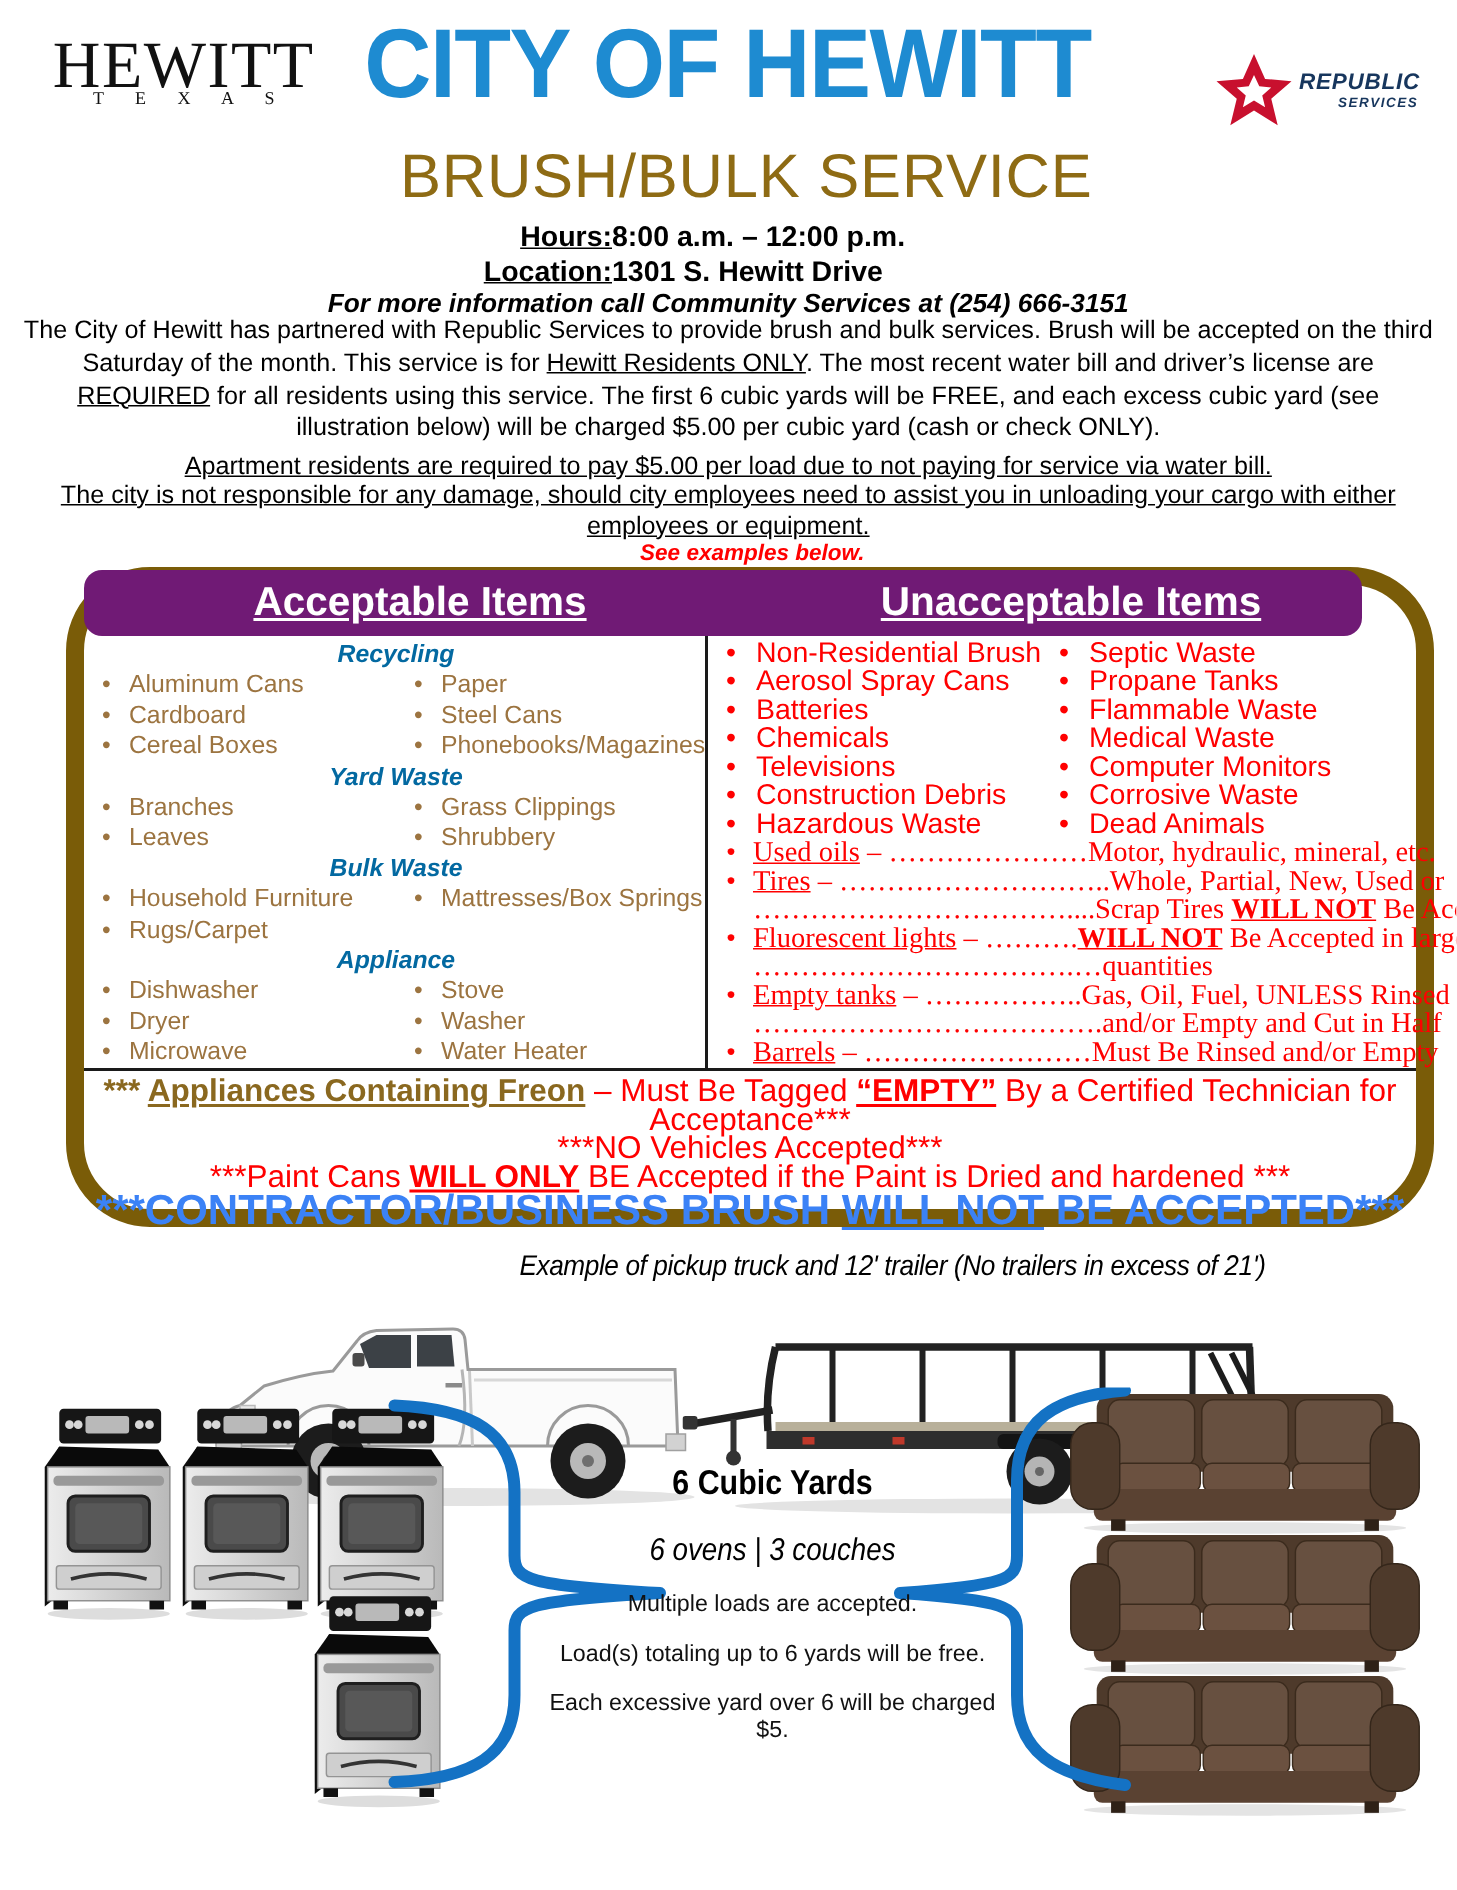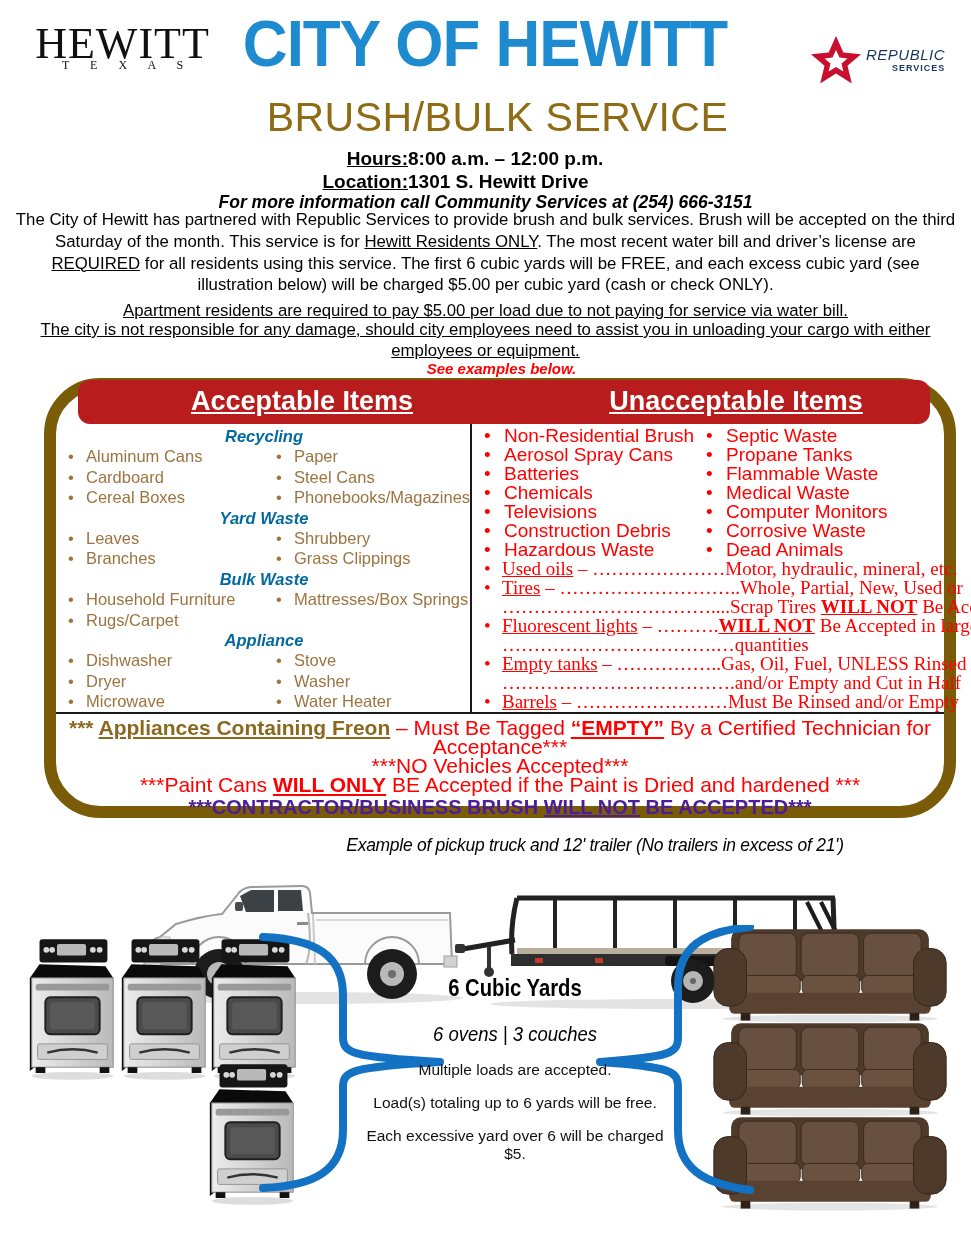--- a/index.html
+++ b/index.html
@@ -8,41 +8,41 @@
   .abs{position:absolute;}
 
   
   .hewitt-logo{left:20px;top:22px;width:205px;text-align:center;color:#111;}
   .hewitt-word{font-family:"Liberation Serif",serif;font-size:44px;line-height:44px;letter-spacing:1px;}
   .hewitt-sub{font-family:"Liberation Serif",serif;font-size:12px;letter-spacing:9px;padding-left:9px;margin-top:-8px;}
   .main-title{left:150px;top:6px;width:670px;text-align:center;font-size:62px;font-weight:bold;
               letter-spacing:-1px;color:#1e8bd1;transform:scaleY(1.05);transform-origin:top;}
   .republic{left:810px;top:34px;width:158px;display:flex;align-items:center;gap:4px;}
   .rep-text{line-height:1;}
-  .rep-name{font-size:15px;font-weight:normal;font-style:italic;color:#17365d;letter-spacing:.5px;}
-  .rep-sub{font-size:9px;font-weight:bold;color:#17365d;letter-spacing:1px;margin-left:26px;margin-top:2px;}
+  .rep-name{font-size:15px;font-weight:bold;font-style:italic;color:#17365d;letter-spacing:.5px;}
+  .rep-sub{font-size:9px;font-weight:bold;font-style:italic;color:#17365d;letter-spacing:1px;margin-left:26px;margin-top:2px;}
 
   .subtitle{left:0;top:94px;width:971px;text-align:center;font-size:41px;color:#8e6b14;letter-spacing:.5px;padding-left:12px;}
 
   .infoblock{left:0;top:147px;width:971px;font-size:19px;font-weight:bold;line-height:23px;}
   .ilabel{display:inline-block;width:408px;text-align:right;text-decoration:underline;}
   .ivalue{}
   .moreinfo{left:0;top:192px;width:971px;text-align:center;font-size:17.5px;font-weight:bold;font-style:italic;}
 
   .para{left:14px;width:943px;text-align:center;font-size:16.8px;line-height:21.8px;}
   .p1{top:209px;}
   .p2{top:300px;text-decoration:underline;}
   .p3{top:320px;line-height:20.5px;text-decoration:underline;}
   .see{left:16px;top:360px;width:971px;text-align:center;font-size:15px;font-weight:bold;font-style:italic;color:#ff0000;}
   .u{text-decoration:underline;}
 
   
   .panel{left:44px;top:378px;width:912px;height:440px;box-sizing:border-box;
          border:12px solid #7a5c08;border-radius:56px;background:#fff;}
-  .bar{position:absolute;left:22px;top:-10px;width:852px;height:44px;background:#b91c1c;border-radius:12px;}
+  .bar{position:absolute;left:0;top:-10px;width:852px;height:44px;background:#701a75;border-radius:12px;}
   .bar-h{position:absolute;top:6px;font-size:27px;font-weight:bold;color:#fff;text-decoration:underline;text-align:center;}
   .bar-acc{left:24px;width:400px;}
   .bar-unacc{left:460px;width:396px;}
   .colL{position:absolute;left:2px;top:36px;width:412px;font-size:16.5px;line-height:20.4px;color:#9c7440;}
   .colR{position:absolute;left:420px;top:36px;width:468px;font-size:19px;line-height:19px;color:#ff0000;}
   .vdiv{position:absolute;left:414px;top:34px;width:2px;height:288px;background:#1a1a1a;}
   .hdiv{position:absolute;left:0px;top:322px;width:888px;height:2px;background:#1a1a1a;}
   .cat{text-align:center;font-weight:bold;font-style:italic;color:#0369a1;}
   .pair{display:grid;grid-template-columns:208px 1fr;}
   .pairR{display:grid;grid-template-columns:222px 1fr;}
@@ -51,21 +51,21 @@
   .colR .li::before{left:8px;}
   .dline{position:relative;padding-left:8px;white-space:nowrap;font-family:Liberation Serif, serif;}
   .db{display:inline-block;width:18px;}
   .dl{text-decoration:underline;}
   .ds{font-weight:bold;text-decoration:underline;}
 
   .notes{position:absolute;left:0;top:328px;width:888px;text-align:center;}
   .note1{font-size:21px;color:#ff0000;line-height:19px;}
   .ngold{color:#8a681f;font-weight:bold;}
   .nstars{color:#8a681f;font-weight:bold;}
-  .note-big{font-size:20px;font-weight:bold;color:#4c1d95;line-height:22px;margin-top:2px;}
+  .note-big{font-size:28px;font-weight:bold;color:#3b82f6;line-height:22px;margin-top:2px;}
 
   
   .caption{left:300px;top:834px;width:590px;text-align:center;font-size:19px;font-style:italic;
            transform:scaleX(.92);transform-origin:center;letter-spacing:-.3px;}
   .centertext{left:360px;top:975px;width:310px;text-align:center;}
   .ct-title{font-size:23px;font-weight:bold;transform:scaleX(.88);transform-origin:center;}
   .ct-sub{font-size:21px;font-style:italic;margin-top:20px;transform:scaleX(.88);transform-origin:center;}
   .ct-line{font-size:15.5px;margin-top:15px;color:#111;}
   svg{display:block;}
 </style>
@@ -128,26 +128,26 @@
       <div class="pair">
           <span class="li">Cardboard</span>
           <span class="li">Steel Cans</span>
         </div>
       <div class="pair">
           <span class="li">Cereal Boxes</span>
           <span class="li">Phonebooks/Magazines</span>
         </div>
       <div class="cat">Yard Waste</div>
       <div class="pair">
+          <span class="li">Branches</span>
+          <span class="li">Grass Clippings</span>
+        </div>
+      <div class="pair">
           <span class="li">Leaves</span>
           <span class="li">Shrubbery</span>
-        </div>
-      <div class="pair">
-          <span class="li">Branches</span>
-          <span class="li">Grass Clippings</span>
         </div>
       <div class="cat">Bulk Waste</div>
       <div class="pair">
           <span class="li">Household Furniture</span>
           <span class="li">Mattresses/Box Springs</span>
         </div>
       <div class="pair">
           <span class="li">Rugs/Carpet</span>
           <span class="li" style="visibility: hidden;"></span>
         </div>

